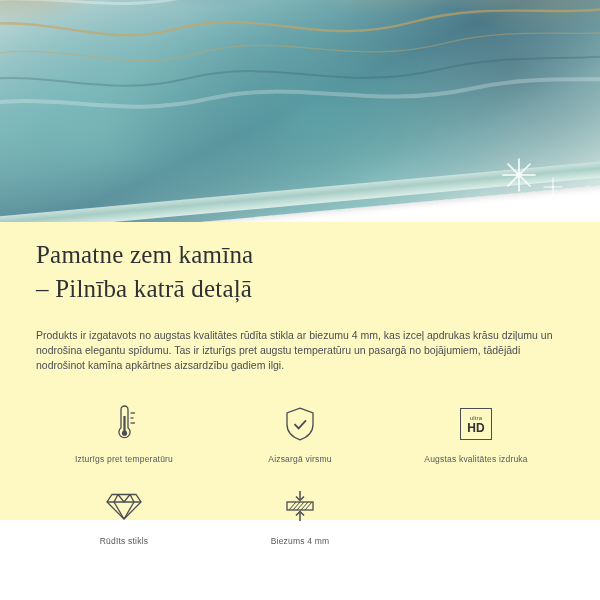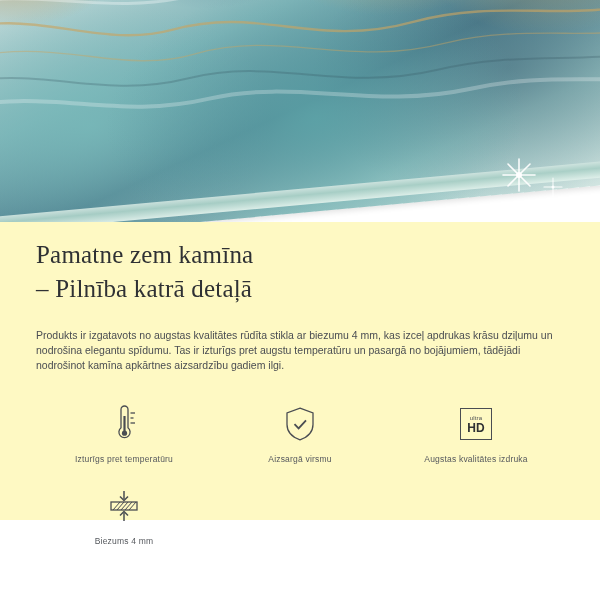--- a/index.html
+++ b/index.html
@@ -242,20 +242,32 @@
       <div class="feature">
         <div class="feature-icon">
           <div class="ultrahd">
             <span class="u">ultra</span>
             <span class="hd">HD</span>
           </div>
         </div>
         <div class="feature-label">Augstas kvalitātes izdruka</div>
       </div>
 
+      <div class="feature">
+        <div class="feature-icon">
+          <svg width="36" height="32" viewBox="0 0 36 32" fill="none" stroke="#4a4d52" stroke-width="1.3">
+            <path d="M6 4.5h24l5 7.5-17 17-17-17z" transform="translate(0 0)"></path>
+            <path d="M1 12h34"></path>
+            <path d="M12 4.5 8 12l10 17"></path>
+            <path d="M24 4.5 28 12 18 29"></path>
+            <path d="M12 4.5 18 12l6-7.5"></path>
+          </svg>
+        </div>
+        <div class="feature-label">Rūdīts stikls</div>
+      </div>
 
 
       <div class="feature">
         <div class="feature-icon">
           <svg width="36" height="34" viewBox="0 0 36 34" fill="none" stroke="#4a4d52" stroke-width="1.3">
             <line x1="18" y1="2" x2="18" y2="10" stroke-width="1.5"></line>
             <path d="M14 7.5 18 11.5 22 7.5" stroke-width="1.5"></path>
             <rect x="5" y="13" width="26" height="8"></rect>
             <g stroke-width="1">
               <line x1="7" y1="21" x2="14" y2="13"></line>

